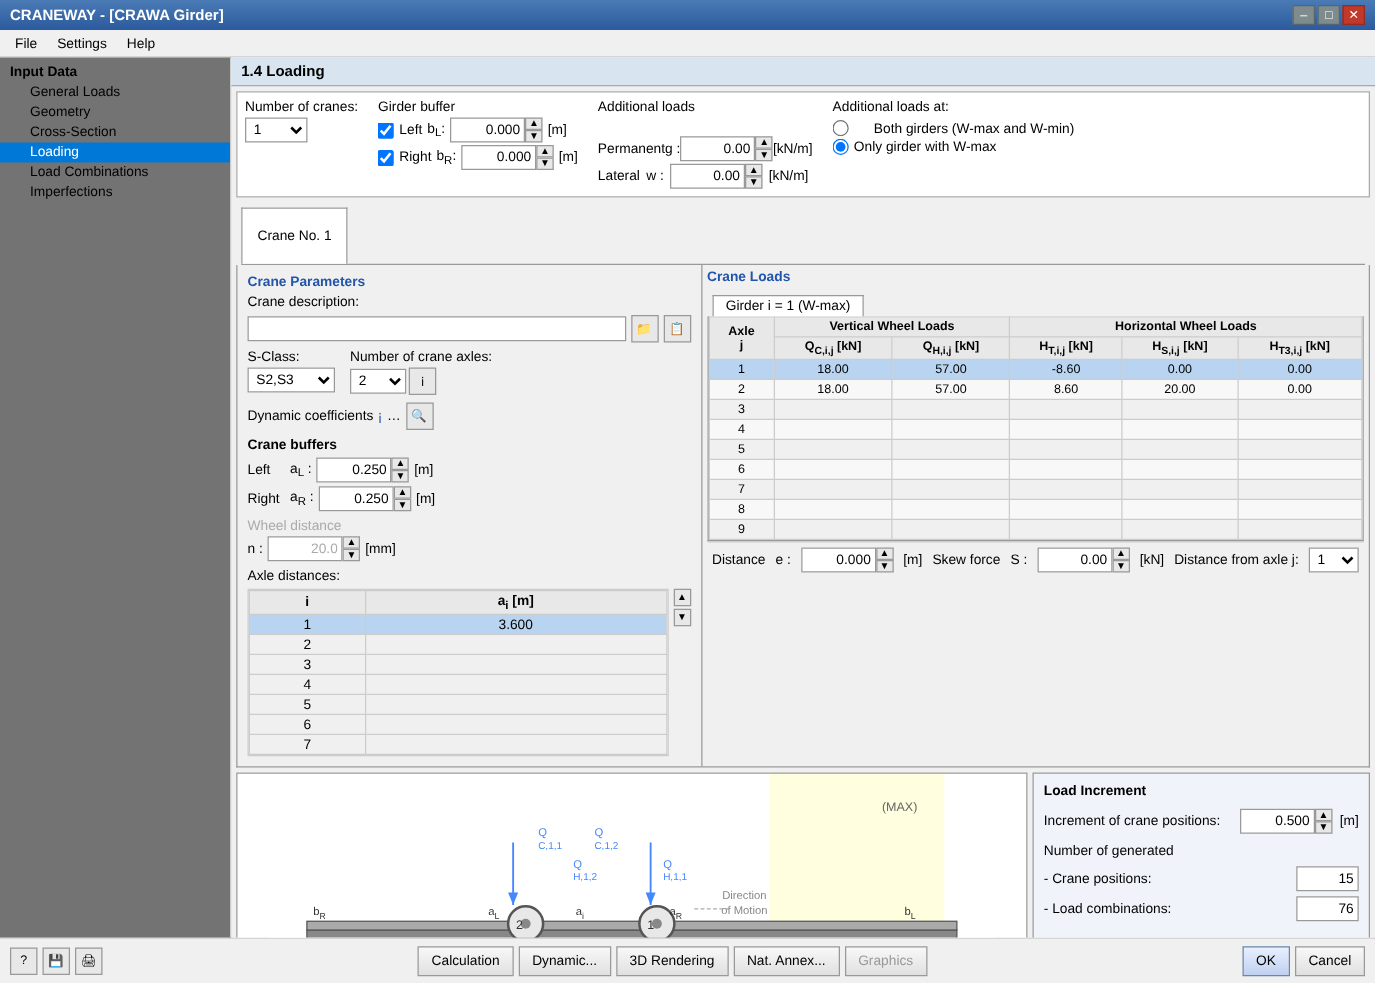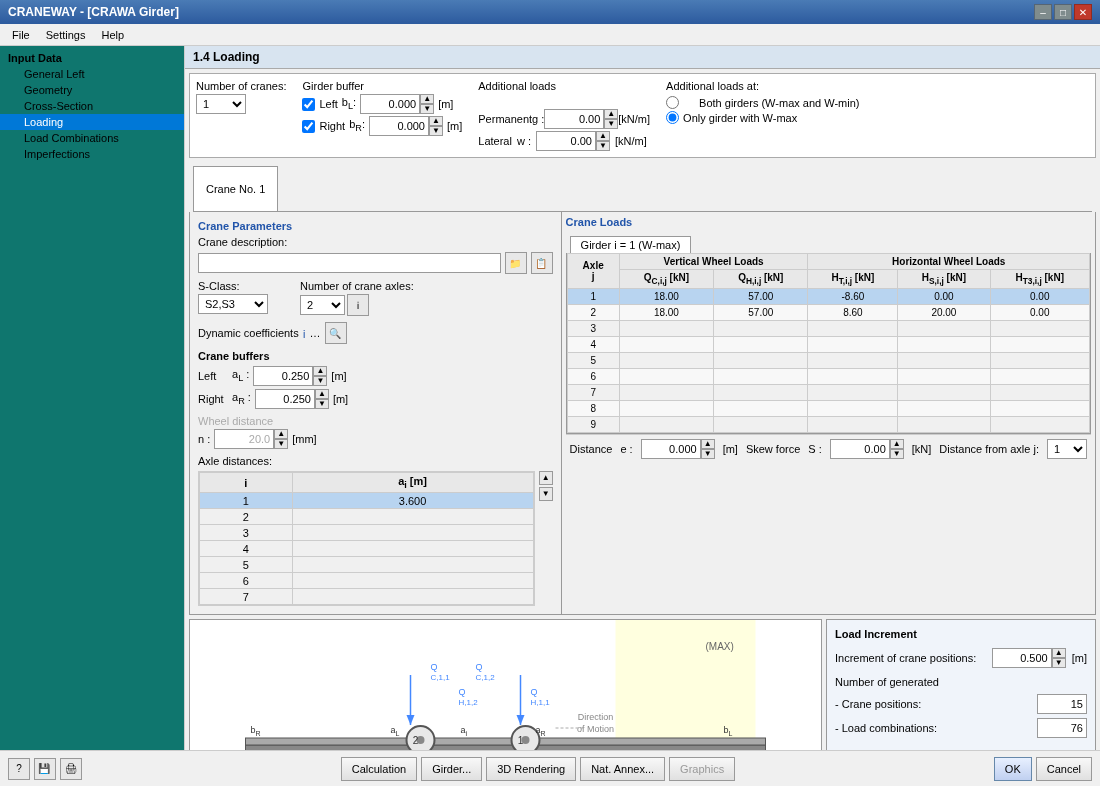--- a/index.html
+++ b/index.html
@@ -14,21 +14,21 @@
     .title-btn.maximize { background: #7f8c8d; border-color: #566573; }
 
     
     .menu-bar { background: #f0f0f0; border-bottom: 1px solid #ccc; height: 22px; display: flex; align-items: center; padding: 0 4px; }
     .menu-item { padding: 2px 8px; cursor: pointer; font-size: 11px; }
 
     
     .main-container { display: flex; height: calc(786px - 24px - 22px - 36px); }
 
     
-    .sidebar { width: 185px; background: #0f766e; border-right: 1px solid #ccc; padding: 4px 0; overflow-y: auto; }
+    .sidebar { width: 185px; background: #737373; border-right: 1px solid #ccc; padding: 4px 0; overflow-y: auto; }
     .sidebar-section { font-weight: bold; padding: 2px 8px; font-size: 11px; }
     .sidebar-item { padding: 2px 16px; font-size: 11px; cursor: pointer; }
     .sidebar-item.active { background: #0078d7; color: white; }
     .sidebar-item.sub { padding-left: 24px; }
 
     
     .content { flex: 1; background: #f0f0f0; overflow: hidden; display: flex; flex-direction: column; }
 
     
     .section-header { background: #d8e4f0; padding: 4px 8px; font-size: 12px; font-weight: bold; border-bottom: 1px solid #aaa; }
@@ -103,21 +103,21 @@
 <div class="menu-bar">
   <span class="menu-item">File</span>
   <span class="menu-item">Settings</span>
   <span class="menu-item">Help</span>
 </div>
 
 <div class="main-container">
 
   <div class="sidebar">
     <div class="sidebar-section">Input Data</div>
-    <div class="sidebar-item sub">General Left</div>
+    <div class="sidebar-item sub">General Loads</div>
     <div class="sidebar-item sub">Geometry</div>
     <div class="sidebar-item sub">Cross-Section</div>
     <div class="sidebar-item sub active">Loading</div>
     <div class="sidebar-item sub">Load Combinations</div>
     <div class="sidebar-item sub">Imperfections</div>
   </div>
 
   <div class="content">
 
     <div class="section-header">1.4 Loading</div>
@@ -218,21 +218,21 @@
 
         <div style="display:flex; align-items:center; gap:4px; margin-bottom:4px;">
           <span class="form-label">Crane description:</span>
         </div>
         <div style="display:flex; align-items:center; gap:4px; margin-bottom:6px;">
           <input type="text" style="flex: 1 1 0%; border: 1px solid rgb(153, 153, 153); height: 20px; font-size: 11px;">
           <button class="small-icon-btn">📁</button>
           <button class="small-icon-btn">📋</button>
         </div>
 
-        <div style="display:flex; gap:32px; align-items:flex-start; margin-bottom:6px;">
+        <div style="display:flex; gap:12px; align-items:flex-start; margin-bottom:6px;">
           <div>
             <div class="form-label">S-Class:</div>
             <select class="dropdown-select" style="width:70px; margin-top:2px;">
               <option>S2,S3</option><option>S1</option><option>S4</option>
             </select>
           </div>
           <div>
             <div class="form-label">Number of crane axles:</div>
             <div style="display:flex; align-items:center; gap:2px; margin-top:2px;">
               <select class="dropdown-select" style="width:45px;">
@@ -600,21 +600,21 @@
 </div>
 
 <div class="button-bar">
   <div class="btn-group">
     <button class="small-icon-btn">?</button>
     <button class="small-icon-btn">💾</button>
     <button class="small-icon-btn">🖨</button>
   </div>
   <div class="btn-group">
     <button class="btn">Calculation</button>
-    <button class="btn">Girder...</button>
+    <button class="btn">Dynamic...</button>
     <button class="btn">3D Rendering</button>
     <button class="btn">Nat. Annex...</button>
     <button class="btn disabled">Graphics</button>
   </div>
   <div class="btn-group">
     <button class="btn primary">OK</button>
     <button class="btn">Cancel</button>
   </div>
 </div>
 

